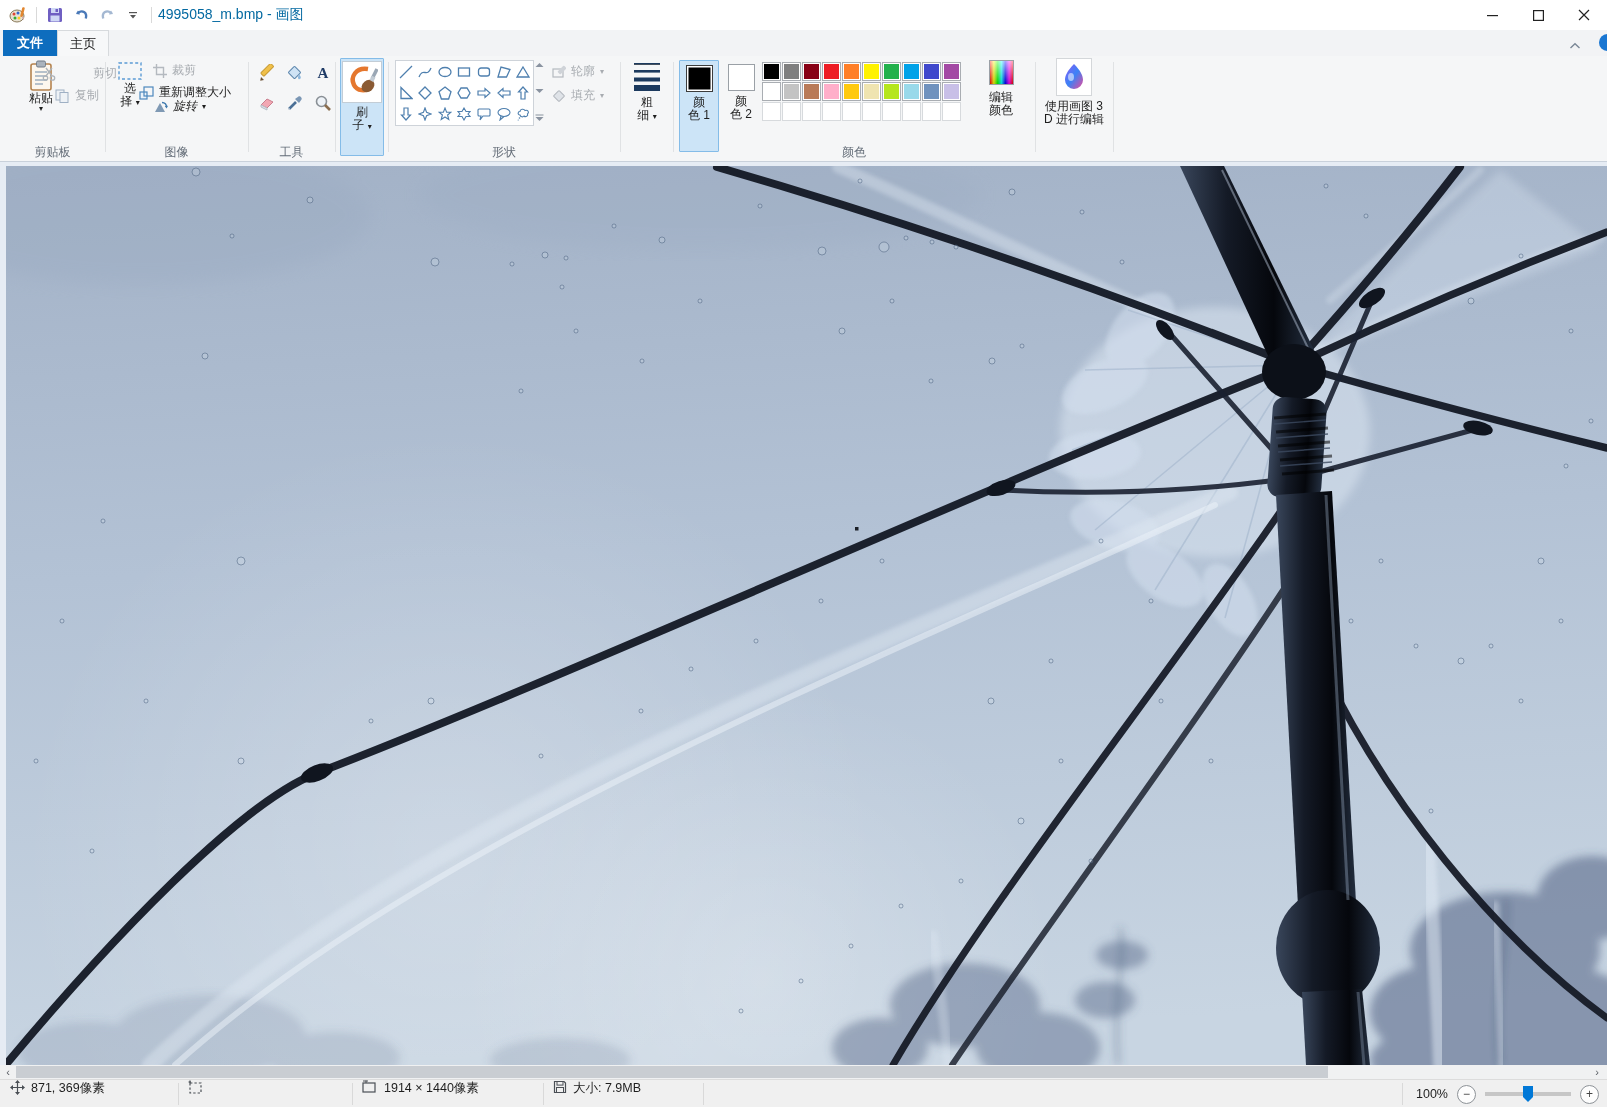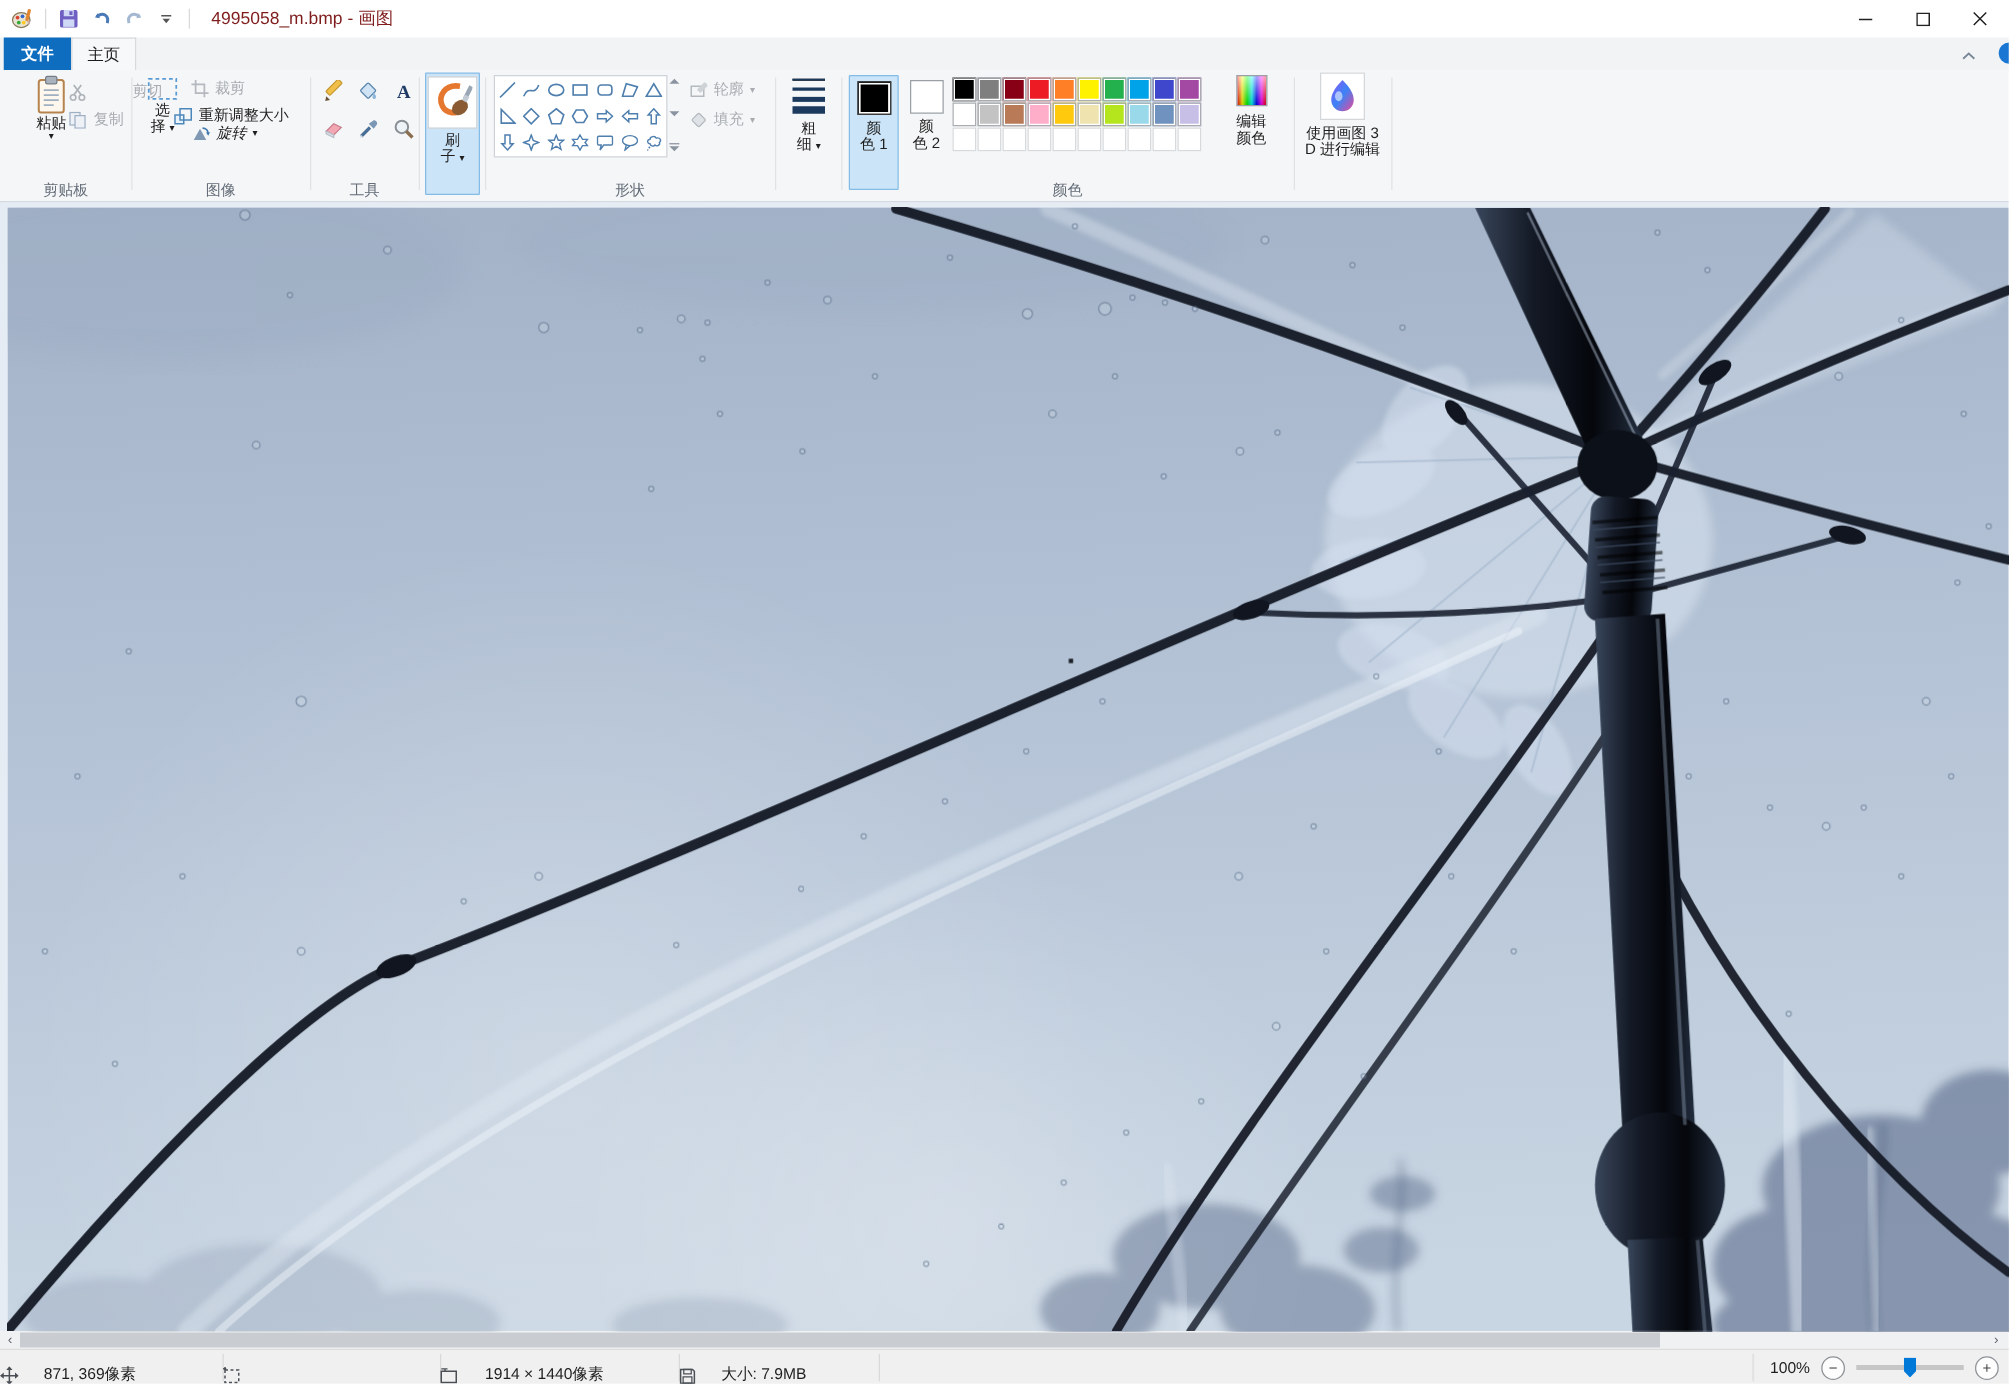--- a/index.html
+++ b/index.html
@@ -5,21 +5,21 @@
   html,body{margin:0;padding:0;background:#fff;}
   body{width:1607px;height:1107px;position:relative;overflow:hidden;
        font-family:"Liberation Sans","DejaVu Sans",sans-serif;color:#1e1e1e;
        -webkit-font-smoothing:antialiased;}
   .abs{position:absolute;}
   
   .titlebar{left:0;top:0;width:1607px;height:30px;background:#fff;display:flex;align-items:center;}
   .qat{display:flex;align-items:center;gap:6px;padding-left:8px;}
   .qat-sep{width:1px;height:16px;background:#d9d9d9;margin:0 2px;}
   .qat-btn{width:20px;height:20px;display:flex;align-items:center;justify-content:center;}
-  .title-text{font-size:14px;color:#7f1d1d;margin-left:15px;white-space:nowrap;}
+  .title-text{font-size:14px;color:#0369a1;margin-left:4px;white-space:nowrap;}
   .wincontrols{position:absolute;right:0;top:0;height:30px;display:flex;}
   .winbtn{width:46px;height:30px;display:flex;align-items:center;justify-content:center;color:#222;}
   
   .tabrow{left:0;top:30px;width:1607px;height:26px;background:#f2f3f5;border-bottom:1px solid #e4e6e8;}
   .tab{position:absolute;top:0;height:26px;display:flex;align-items:center;justify-content:center;font-size:13px;}
   .tab-file{left:3px;width:54px;background:#0e6dbe;color:#fff;font-weight:bold;}
   .tab-home{left:57px;width:50px;background:#f7f8f9;border:1px solid #d7dadd;border-bottom:none;color:#1b1b1b;}
   .tab-view{left:107px;width:54px;color:#333;margin-top:24px;}
   .ribbon-chevron{position:absolute;right:26px;top:36px;color:#7a8796;}
   .help-circle{position:absolute;left:1599px;top:34px;width:17px;height:17px;border-radius:50%;
@@ -55,21 +55,21 @@
   .paintsvg{position:absolute;left:6px;top:166px;width:1601px;height:899px;display:block;}
   
   .hscroll{left:0;top:1065px;width:1607px;height:14px;background:#f0f1f2;display:flex;align-items:center;}
   .scroll-arrow{width:16px;height:14px;display:flex;align-items:center;justify-content:center;
                 font-size:11px;color:#5a5f66;}
   .scroll-thumb{position:absolute;left:16px;top:1066px;width:1312px;height:12px;background:#c9cdd2;}
   .scroll-right{position:absolute;right:2px;top:1065px;}
   
   .statusbar{left:0;top:1079px;width:1607px;height:28px;background:#f0f0f0;border-top:1px solid #dcdcdc;
              font-size:12.5px;color:#1e1e1e;}
-  .sseg{position:absolute;top:0;height:28px;display:flex;align-items:flex-end;gap:20px;box-sizing:border-box;}
+  .sseg{position:absolute;top:0;height:28px;display:flex;align-items:flex-start;gap:6px;padding-left:10px;box-sizing:border-box;}
   .ssep{position:absolute;top:3px;width:1px;height:22px;background:#d9d9d9;}
   .zoomwrap{position:absolute;right:8px;top:0;height:28px;display:flex;align-items:center;gap:9px;}
   .zoombtn{width:17px;height:17px;border:1px solid #8d9297;border-radius:50%;display:flex;
            align-items:center;justify-content:center;font-size:12px;color:#444;background:#fdfdfd;}
   .zoomtrack{width:86px;height:4px;background:#c6c6c6;position:relative;}
   .zoomthumb{position:absolute;left:38px;top:-6px;width:10px;height:16px;background:#0078d7;
              clip-path:polygon(0 0,100% 0,100% 68%,50% 100%,0 68%);}
 </style>
 </head>
 <body>
@@ -161,21 +161,21 @@
 
   <div class="bigbtn" style="left:20px;top:4px;width:42px;">
     <svg width="26" height="32" viewBox="0 0 26 32">
       <rect x="3" y="4" width="20" height="26" rx="2" fill="#fdf7ee" stroke="#b5834e" stroke-width="1.6"></rect>
       <rect x="8.5" y="1" width="9" height="6" rx="1.5" fill="#aab3bd" stroke="#737d88"></rect>
       <path d="M7 12 H19 M7 16 H19 M7 20 H19 M7 24 H15" stroke="#9fb0c0" stroke-width="1.4"></path>
     </svg>
     <span class="lbl">粘贴</span>
     <span class="caret">▾</span>
   </div>
-  <div class="rowitem disabled" style="left:55px;top:9px;gap:36px;">
+  <div class="rowitem disabled" style="left:42px;top:9px;gap:36px;">
     <svg width="15" height="14" viewBox="0 0 15 14">
       <path d="M4 1 L10 9 M10 1 L4 9" stroke="#adb3b9" stroke-width="1.4"></path>
       <circle cx="3.5" cy="11" r="2.2" fill="none" stroke="#adb3b9" stroke-width="1.3"></circle>
       <circle cx="10.5" cy="11" r="2.2" fill="none" stroke="#adb3b9" stroke-width="1.3"></circle>
     </svg>
     <span>剪切</span>
   </div>
   <div class="rowitem disabled" style="left:55px;top:31px;">
     <svg width="15" height="14" viewBox="0 0 15 14">
       <rect x="1" y="1" width="8" height="10" fill="#eef2f6" stroke="#9fb0c4"></rect>

